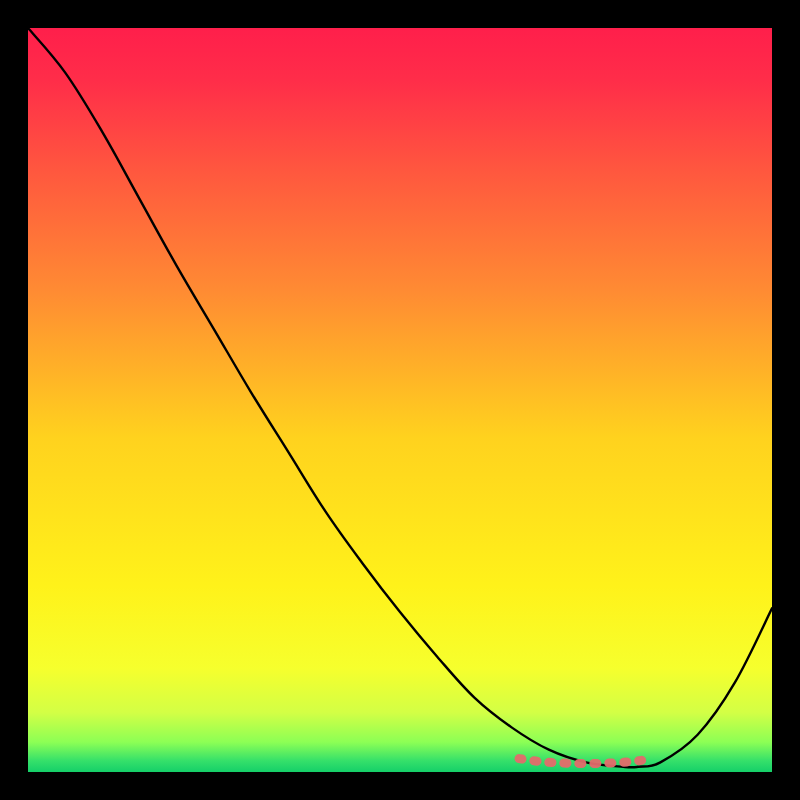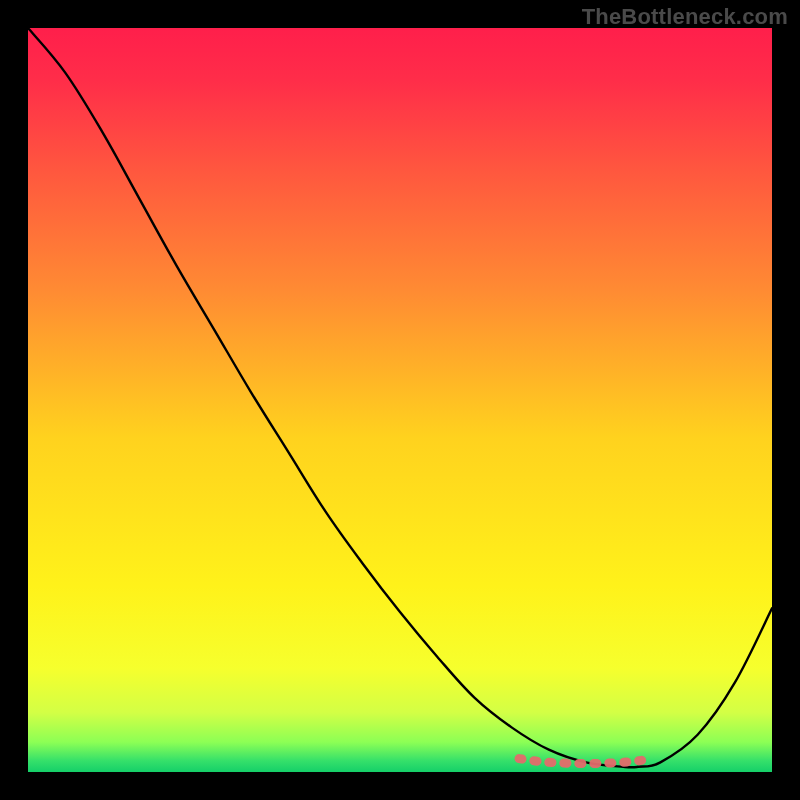--- a/index.html
+++ b/index.html
@@ -37,21 +37,20 @@
   .plot svg {
     display: block;
     width: 744px;
     height: 744px;
   }
 </style>
 </head>
 <body>
 
 <div class="outer">
-  <div class="watermark">TheBottleneck.com</div>
   <div class="plot">
     <svg id="chart-svg" viewBox="0 0 744 744">
         <defs>
           <linearGradient id="bg-grad" x1="0" y1="0" x2="0" y2="1">
             <stop offset="0%" stop-color="#ff1f4b"></stop>
             <stop offset="7.000000000000001%" stop-color="#ff2d49"></stop>
             <stop offset="20%" stop-color="#ff5a3e"></stop>
             <stop offset="35%" stop-color="#ff8a33"></stop>
             <stop offset="55.00000000000001%" stop-color="#ffd21e"></stop>
             <stop offset="75%" stop-color="#fff21a"></stop>

